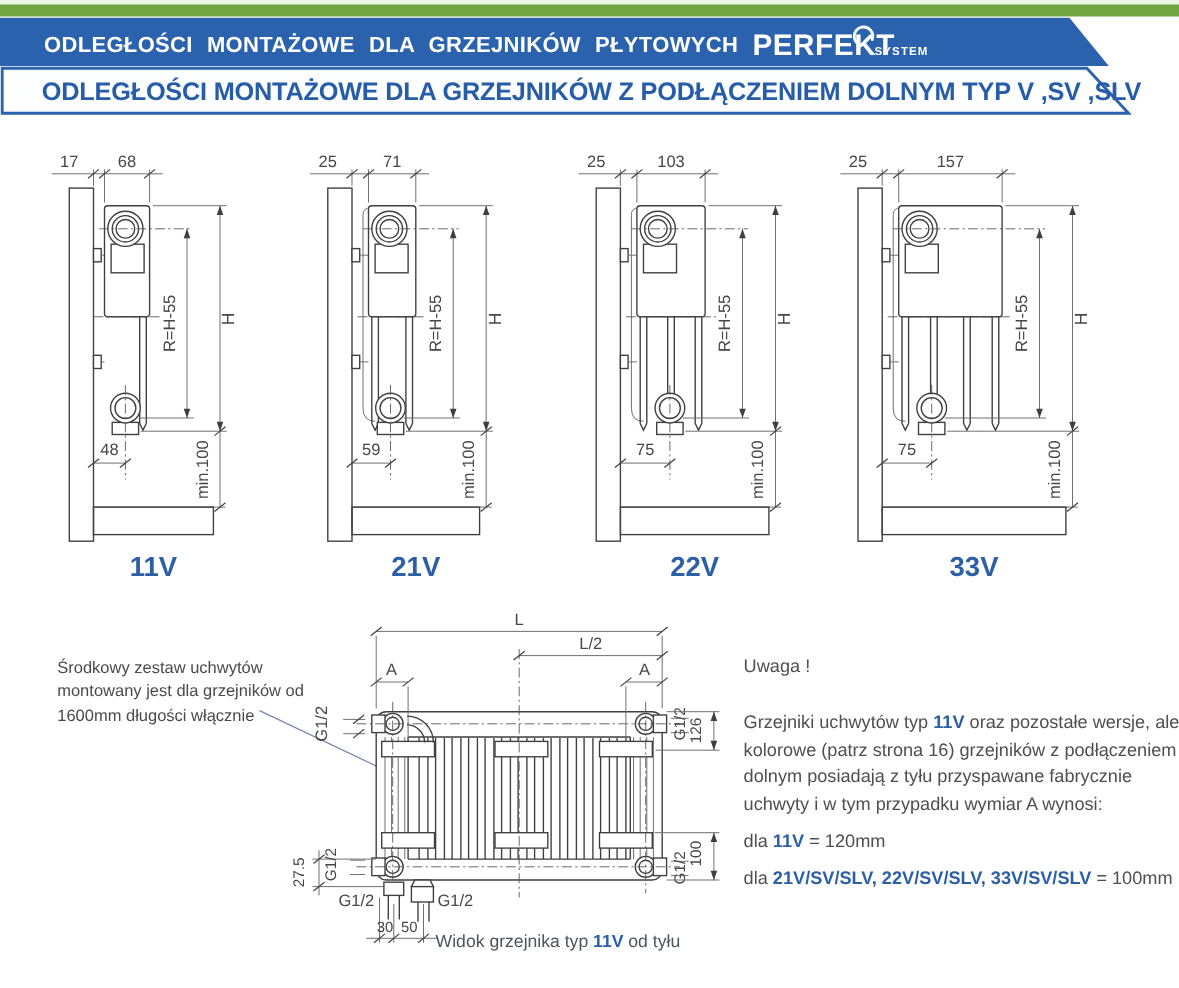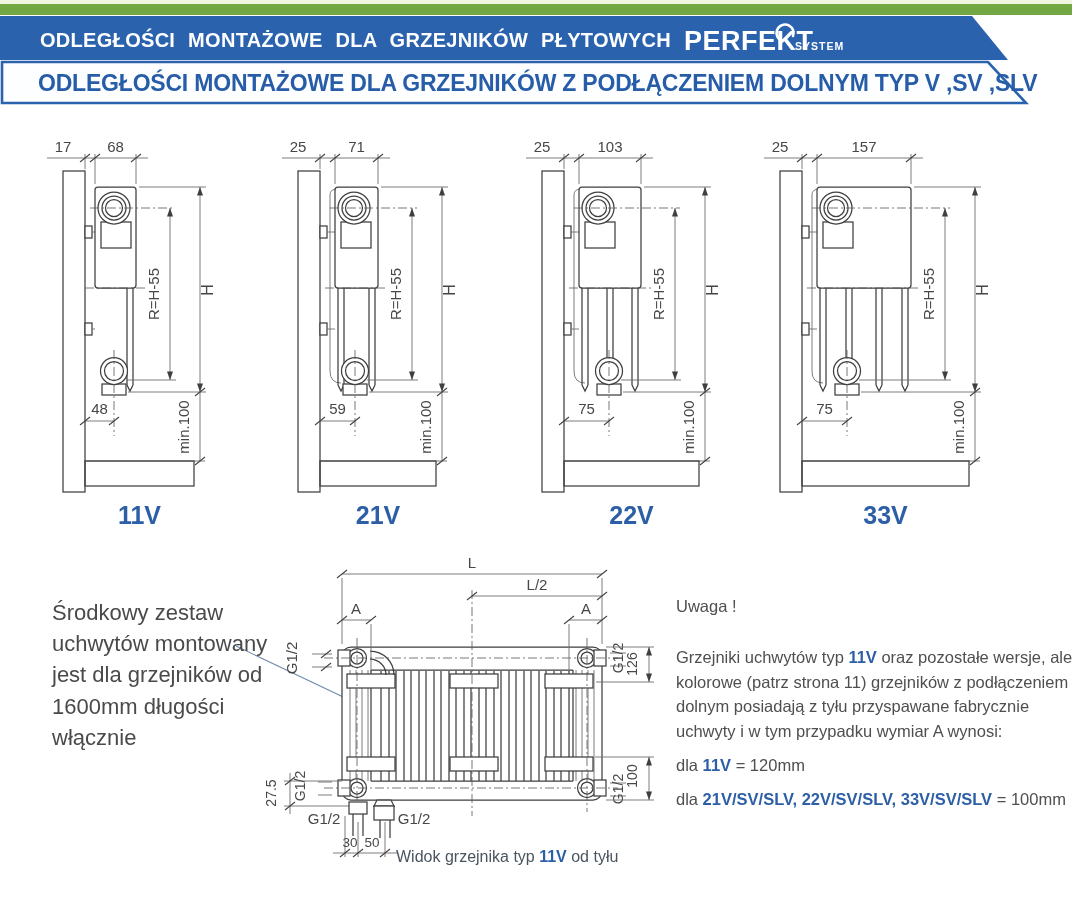--- a/index.html
+++ b/index.html
@@ -4,21 +4,21 @@
 <style>
   html,body{margin:0;padding:0;background:#fff;}
   body{font-family:"Liberation Sans",sans-serif;}
   .page{position:relative;width:1072px;height:898px;background:#fff;overflow:hidden;}
   .strip-pale{position:absolute;left:0;top:0;width:1072px;height:4px;}
   .strip-green{position:absolute;left:0;top:4px;width:1072px;height:11px;}
   .banner1{position:absolute;left:0;top:16px;}
   .banner2{position:absolute;left:0;top:60px;}
   .diag{position:absolute;top:138px;}
   .rear{position:absolute;left:228px;top:554px;}
-  .note-left{position:absolute;left:52px;top:597px;width:238px;font-size:22px;line-height:1.42;color:#4a4a4a;}
+  .note-left{position:absolute;left:52px;top:597px;width:238px;font-size:15px;line-height:1.42;color:#4a4a4a;}
   .note-right{position:absolute;left:676px;top:594px;width:400px;font-size:16.5px;line-height:1.5;color:#4f4f4f;}
   .note-right .title{margin-bottom:26px;}
   .note-right .dla{margin-top:9px;}
   .caption{position:absolute;left:396px;top:848px;font-size:16px;color:#4a5560;}
   .blue-b{color:#2c5fa6;font-weight:700;}
   svg text{font-family:"Liberation Sans",sans-serif;font-size:15px;fill:#474747;}
   svg .ln{stroke:#3f3f3f;stroke-width:1.25;fill:none;}
   svg .lnf{stroke:#3f3f3f;stroke-width:1.25;fill:#ffffff;}
   svg .tn{stroke:#6e6e6e;stroke-width:0.9;fill:none;}
   svg .dd{stroke:#555;stroke-width:0.8;stroke-dasharray:9 3 2 3;fill:none;}
@@ -369,20 +369,20 @@
       <line class="tk" x1="125" y1="303" x2="135" y2="295"></line>
       <line class="tk" x1="152" y1="303" x2="162" y2="295"></line>
       <text x="122" y="293" text-anchor="middle" style="font-size:13.5px">30</text>
       <text x="144" y="293" text-anchor="middle" style="font-size:13.5px">50</text>
     </svg>
 
   <div class="note-left">Środkowy zestaw uchwytów montowany jest dla grzejników od 1600mm długości włącznie</div>
 
   <div class="note-right">
     <div class="title">Uwaga !</div>
-    <div><span>Grzejniki uchwytów typ </span><span class="blue-b">11V</span><span> oraz pozostałe wersje, ale kolorowe (patrz strona 11) grzejników z podłączeniem dolnym posiadają z tyłu przyspawane fabrycznie uchwyty i w tym przypadku wymiar A wynosi:</span></div>
+    <div><span>Grzejniki uchwytów typ </span><span class="blue-b">11V</span><span> oraz pozostałe wersje, ale kolorowe (patrz strona 16) grzejników z podłączeniem dolnym posiadają z tyłu przyspawane fabrycznie uchwyty i w tym przypadku wymiar A wynosi:</span></div>
     <div class="dla"><span>dla </span><span class="blue-b">11V</span><span> = 120mm</span></div>
     <div class="dla"><span>dla </span><span class="blue-b">21V/SV/SLV, 22V/SV/SLV, 33V/SV/SLV</span><span> = 100mm</span></div>
   </div>
 
   <div class="caption"><span>Widok grzejnika typ </span><span class="blue-b" style="font-weight:600">11V</span><span> od tyłu</span></div>
 
 </div>
 
 </body></html>

